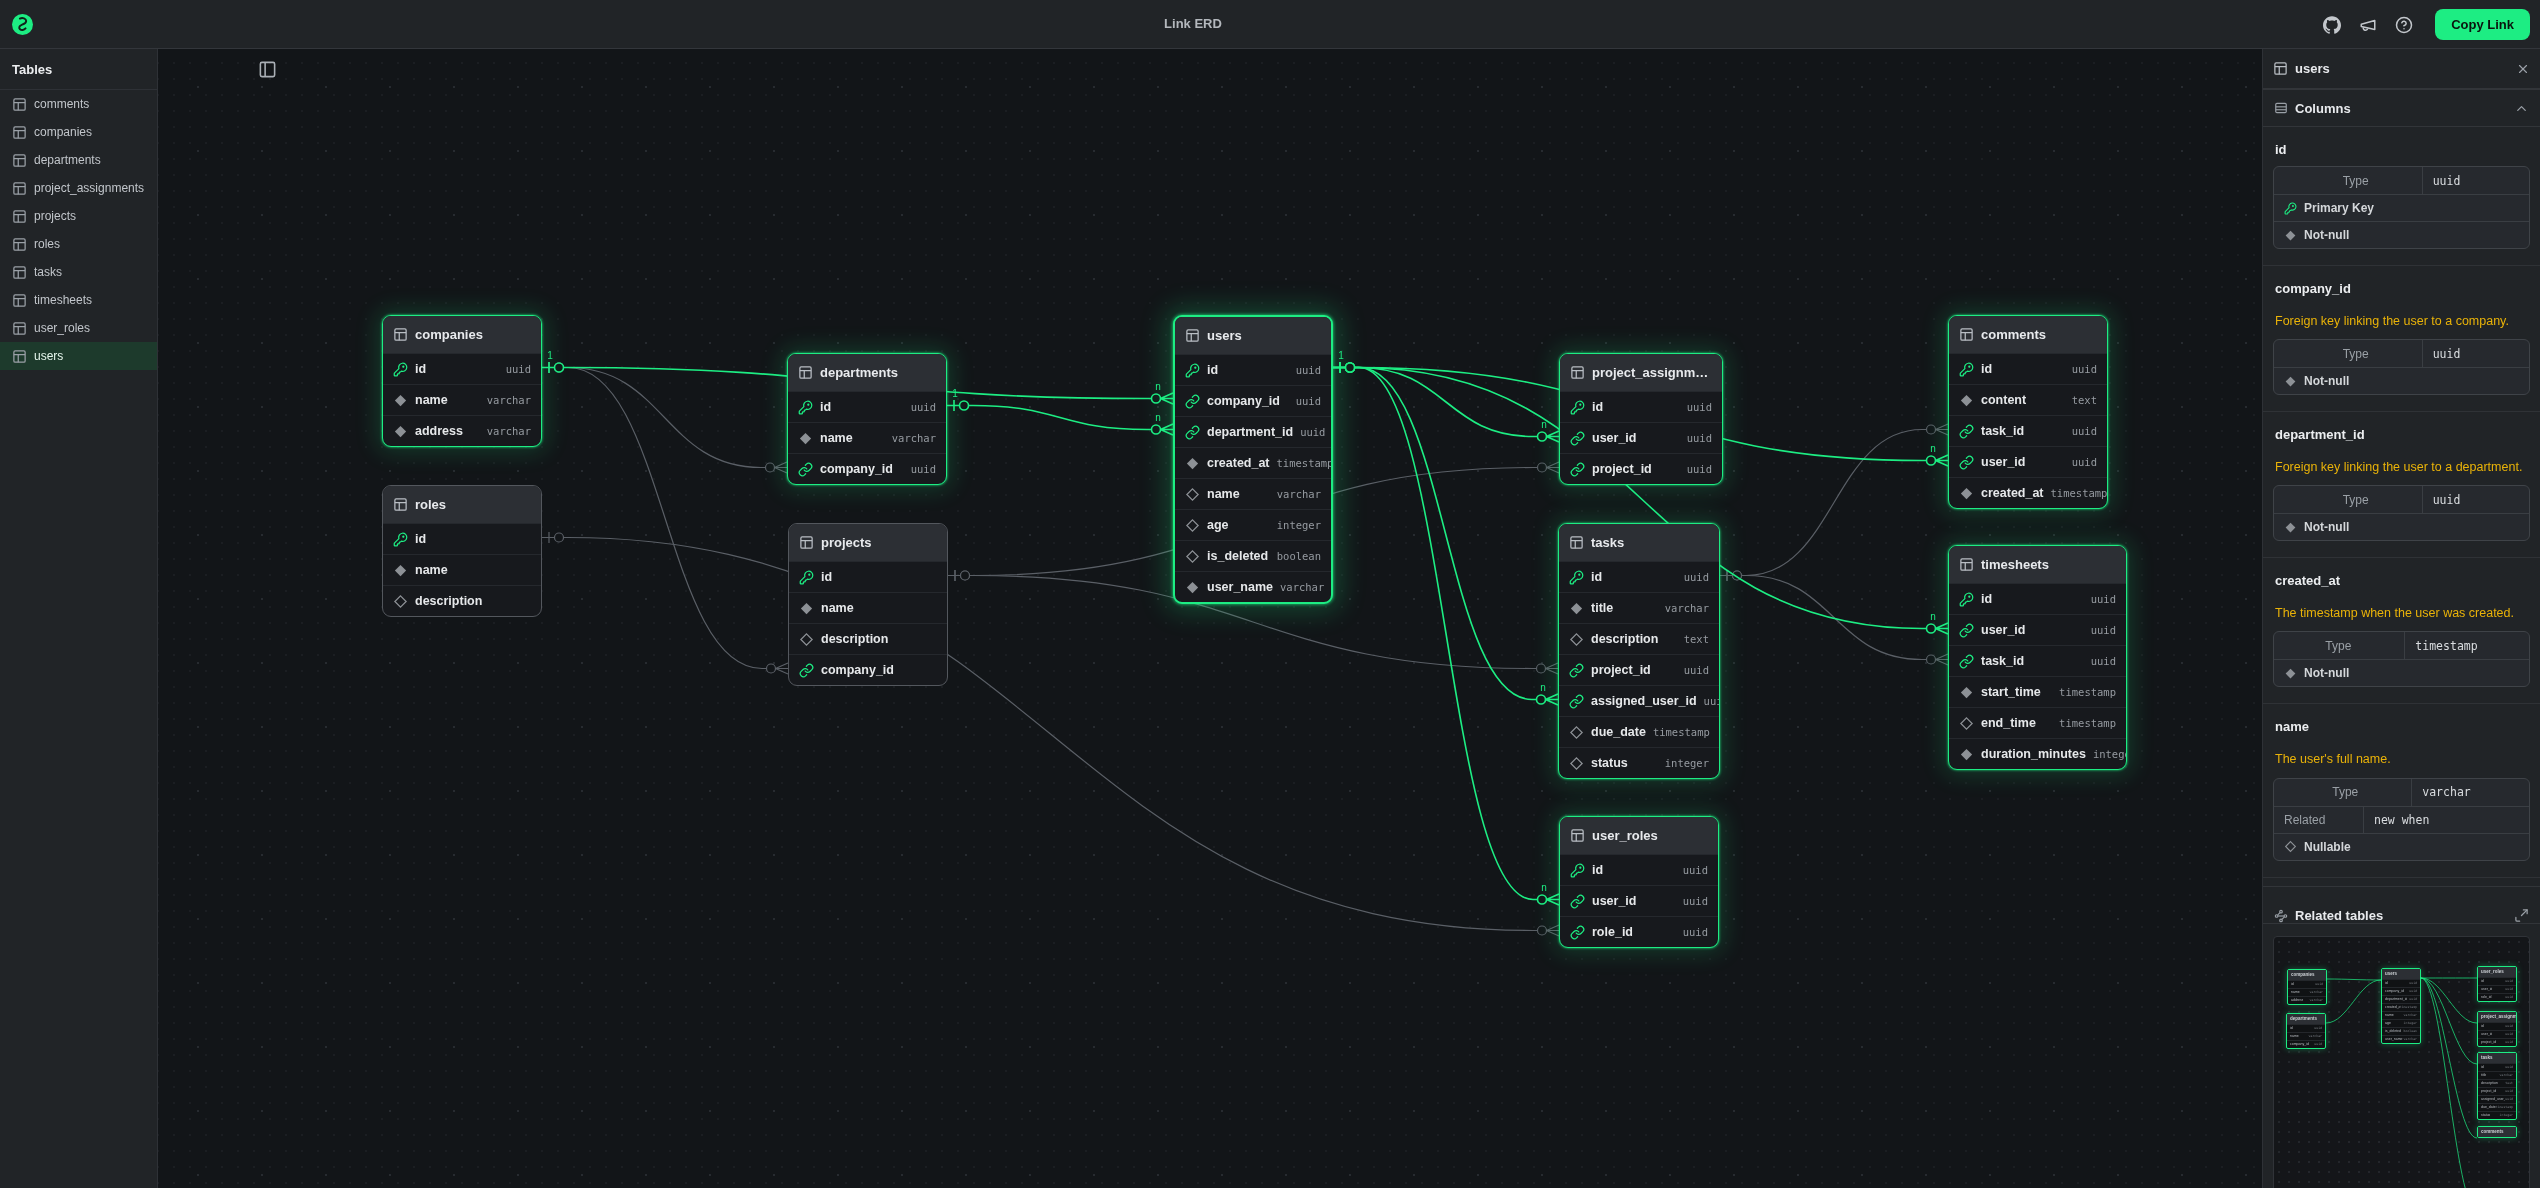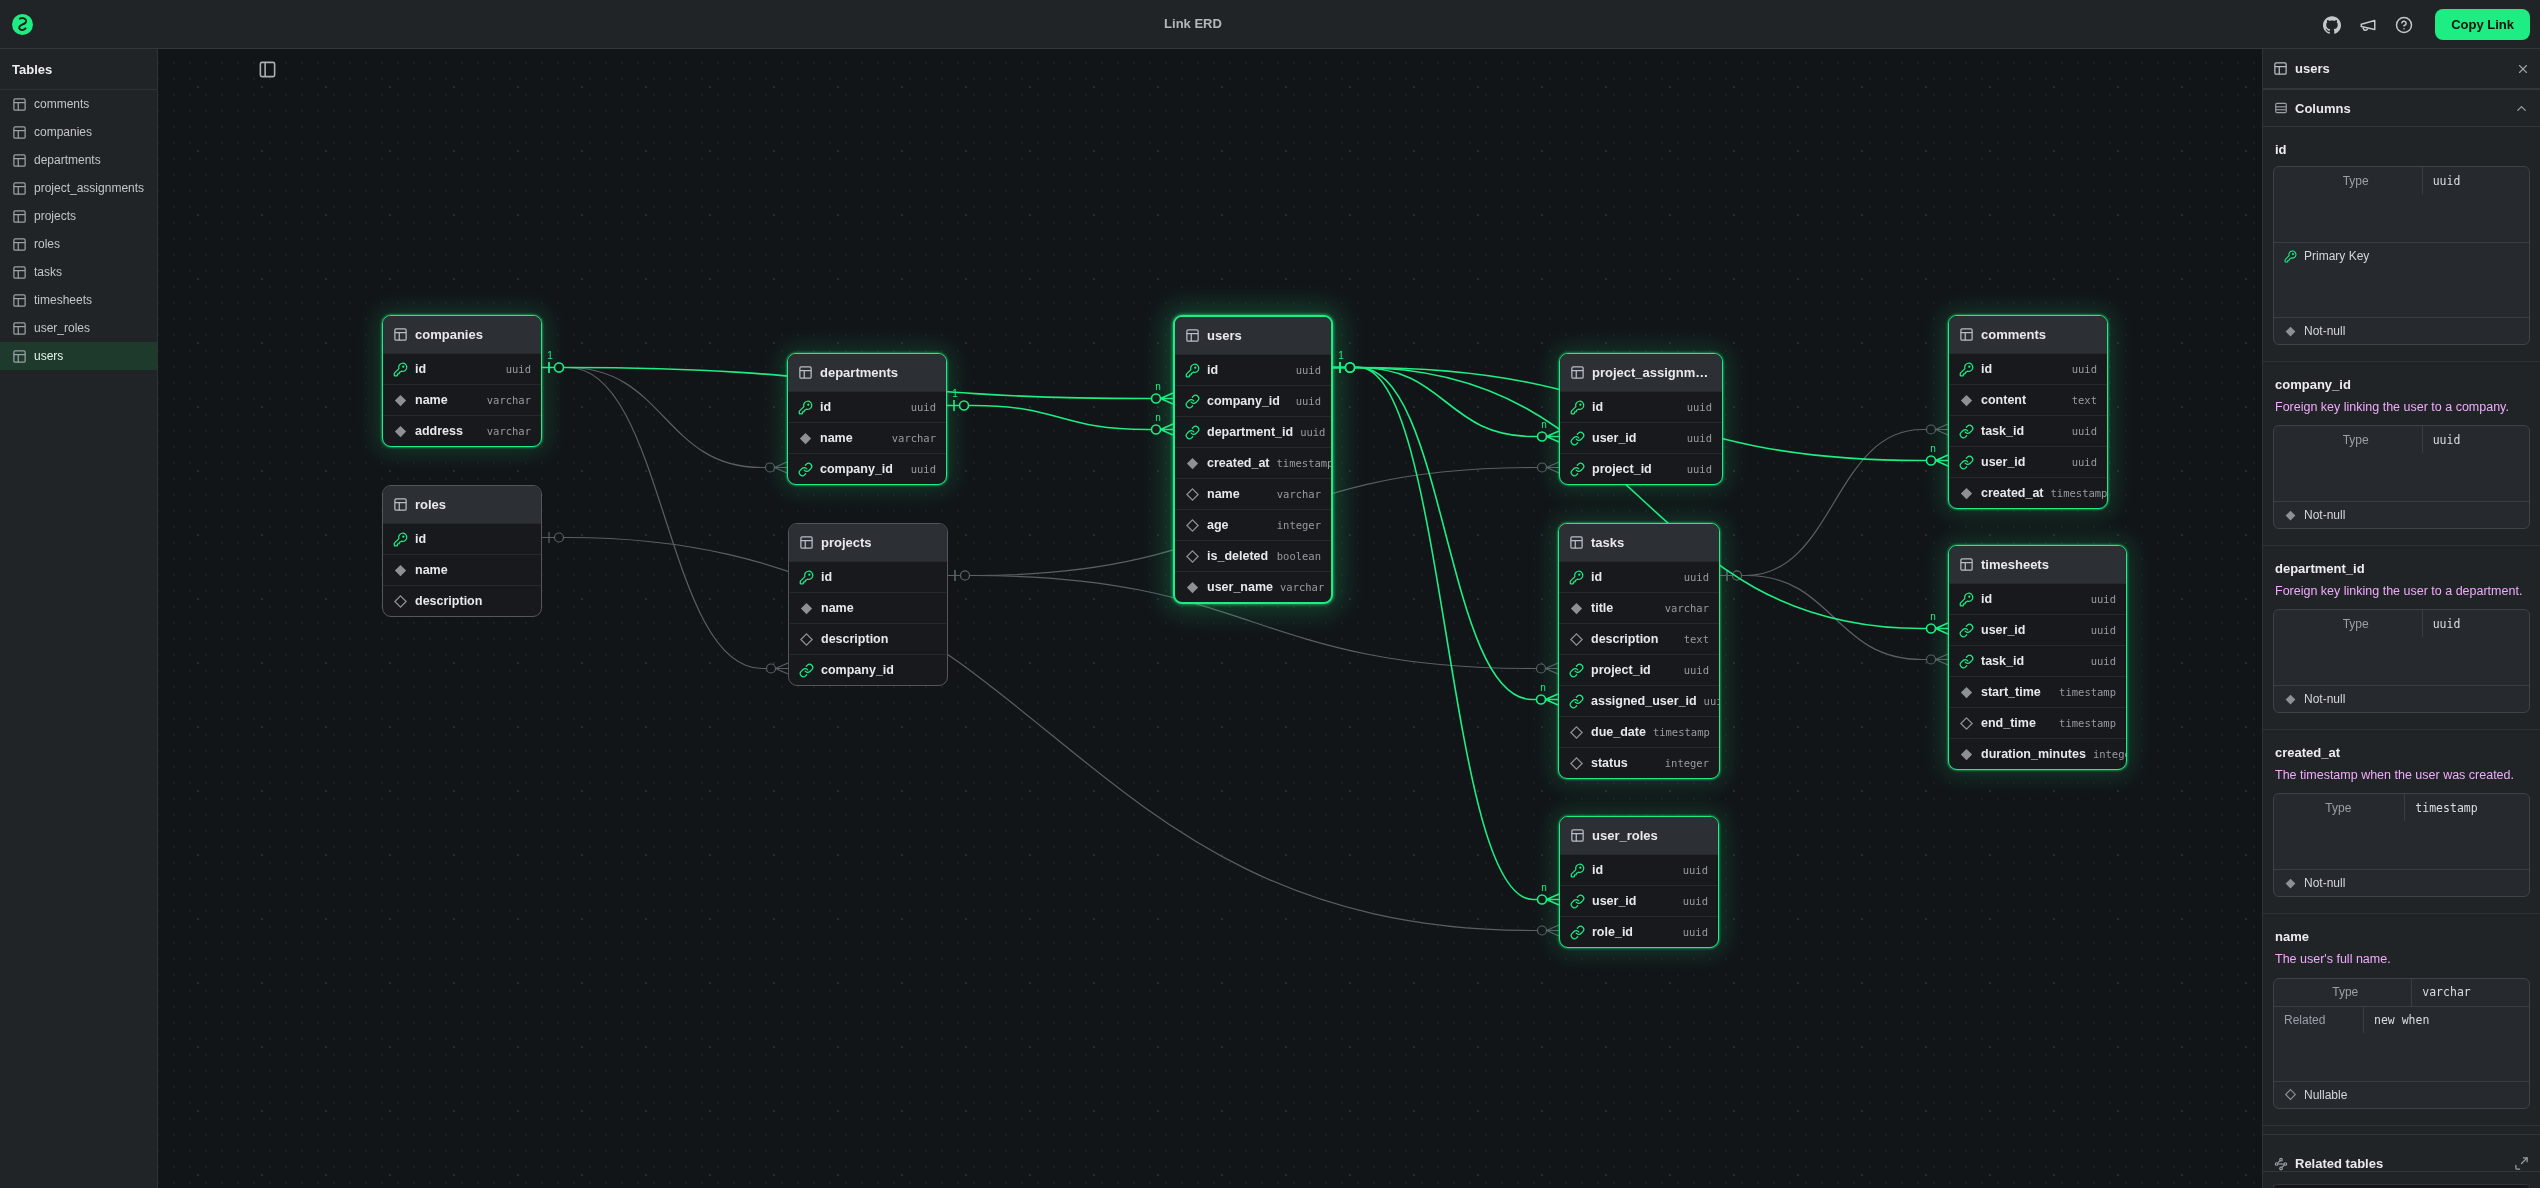--- a/index.html
+++ b/index.html
@@ -73,28 +73,28 @@
               font-size:12.5px;line-height:1.55;color:#c3c7cc;}
   .psec{display:flex;align-items:center;gap:7px;height:38px;padding:0 11px;
         border-top:1px solid #323539;border-bottom:1px solid #323539;
         font-size:13px;font-weight:700;}
   .psec .icn{color:#9aa0a7;width:14px;height:14px;}
   .psec .end{margin-left:auto;color:#9aa0a7;width:15px;height:15px;cursor:pointer;display:inline-flex;}
   .psec .end svg{width:100%;height:100%;}
   .psec.related{border-bottom:1px solid #323539;margin-top:8px;align-items:flex-end;}
   .pcol{padding:13px 10px 16px 10px;border-bottom:1px solid #2f3236;}
   .pcol-name{font-size:13px;font-weight:700;color:#eceef0;margin:2px 2px 4px 2px;}
-  .pcol-desc{font-size:12.5px;color:#f0abfc;margin:6px 2px 4px 2px;line-height:1.45;}
+  .pcol-desc{font-size:12.5px;color:#eab308;margin:16px 2px 4px 2px;line-height:1.45;}
   .pcol-table{margin-top:9px;border:1px solid #3f4348;border-radius:6px;background:#26292e;overflow:hidden;}
   .pcol-row{display:flex;align-items:center;min-height:27px;font-size:12px;border-top:1px solid #3a3e43;}
   .pcol-row:first-child{border-top:none;justify-content:center;}
   .pcol-row .k{width:90px;flex:none;padding:0 10px;color:#9aa0a6;border-right:1px solid #3a3e43;
                align-self:stretch;display:flex;align-items:center;}
   .pcol-row .v{padding:0 10px;color:#dadde0;font-family:"DejaVu Sans Mono",monospace;font-size:11.5px;}
-  .pcol-row.attr{gap:7px;padding:0 10px;color:#d4d7da;font-weight:400;font-size:12px;margin-top:48px;}
+  .pcol-row.attr{gap:7px;padding:0 10px;color:#d4d7da;font-weight:700;font-size:12px;}
   .pcol-row.attr .icn{width:13px;height:13px;}
 
   
   .minimap{position:relative;margin:12px 10px 0 10px;height:400px;border:1px solid #303338;border-radius:4px;
            overflow:hidden;background-color:#141619;
            background-image:radial-gradient(circle,#23262b 0.8px,transparent 1px);
            background-size:10px 10px;cursor:pointer;}
   .mini-table{position:absolute;width:40px;border:1px solid #1ded83;border-radius:2px;background:#101214;
               overflow:hidden;box-shadow:0 0 6px rgba(29,237,131,.35);}
   .mini-head{height:10px;background:#2c2f34;color:#cfd3d7;font-size:4.5px;font-weight:700;

